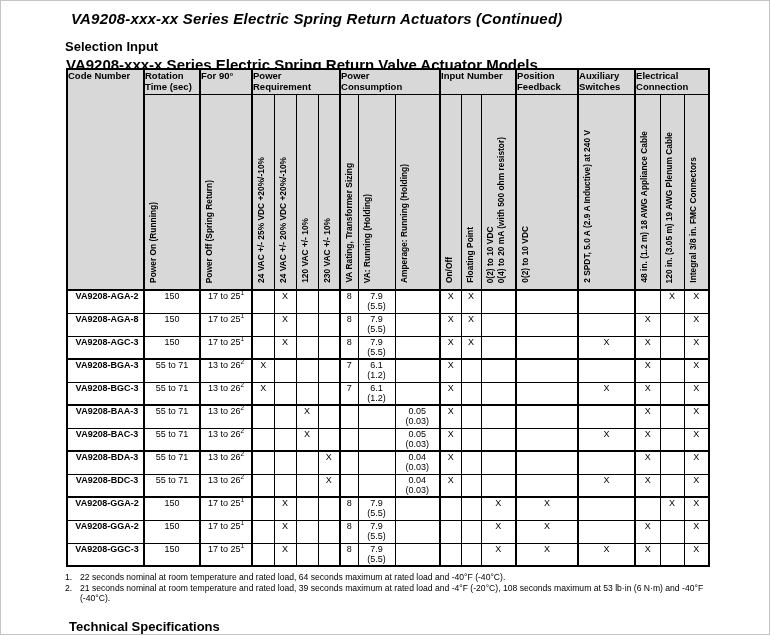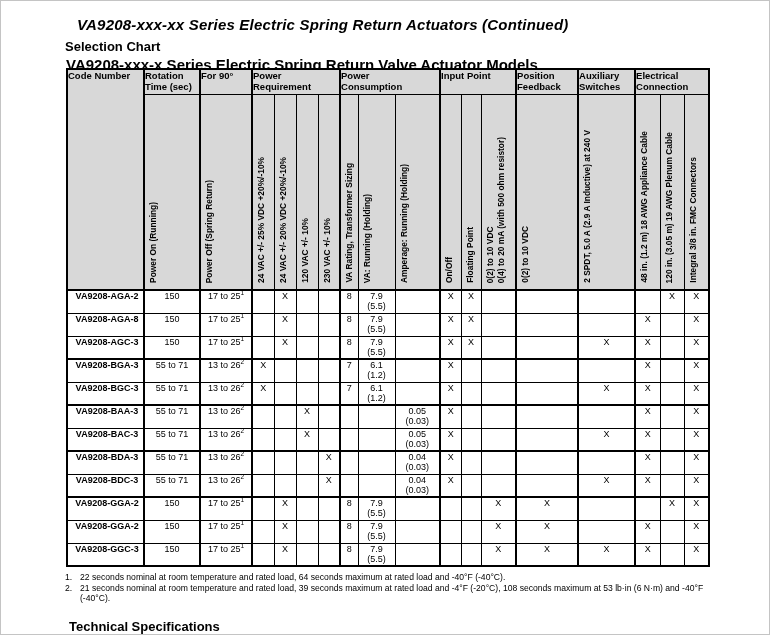--- a/index.html
+++ b/index.html
@@ -3,21 +3,21 @@
 <meta charset="utf-8">
 <style>
   :root { --header-bg:#d8d8d8; --line:#000; }
   html,body { margin:0; padding:0; }
   body {
     width:770px; height:635px; background:#fff; color:#000;
     font-family:"Liberation Sans", sans-serif; position:relative; overflow:hidden;
   }
   .page-frame { position:absolute; inset:0; border:1px solid #c4c4c4; box-sizing:border-box; pointer-events:none; }
   .doc-title {
-    position:absolute; left:65px; top:4px; margin:12px;
+    position:absolute; left:65px; top:4px; margin:6px;
     font-size:15px; font-weight:bold; font-style:italic; letter-spacing:.2px;
   }
   .section-heading {
     position:absolute; left:65px; top:39px; margin:0;
     font-size:13px; font-weight:bold;
   }
   .table-caption {
     position:absolute; left:66px; top:56px; margin:0;
     font-size:15px; font-weight:bold;
   }
@@ -60,21 +60,21 @@
     position:absolute; left:65px; top:615px; margin:4px;
     font-size:13px; font-weight:bold;
   }
 </style>
 </head>
 <body>
 
 <div class="page-frame"></div>
 
 <h1 class="doc-title">VA9208-xxx-xx Series Electric Spring Return Actuators (Continued)</h1>
-<h2 class="section-heading">Selection Chart</h2>
+<h2 class="section-heading">Selection Input</h2>
 <div class="table-caption">VA9208-xxx-x Series Electric Spring Return Valve Actuator Models</div>
 
 <table class="sel">
   <colgroup>
       <col style="width:77px">
       <col style="width:56px">
       <col style="width:52px">
       <col style="width:22px">
       <col style="width:22px">
       <col style="width:22px">
@@ -91,21 +91,21 @@
       <col style="width:24px">
       <col style="width:25px">
     </colgroup>
   <thead>
       <tr>
         <th class="grp" colspan="1" rowspan="2">Code Number</th>
         <th class="grp gl" colspan="1">Rotation<br>Time (sec)</th>
         <th class="grp gl" colspan="1">For 90°</th>
         <th class="grp gl" colspan="4">Power<br>Requirement</th>
         <th class="grp gl" colspan="3">Power<br>Consumption</th>
-        <th class="grp gl" colspan="3">Input Point</th>
+        <th class="grp gl" colspan="3">Input Number</th>
         <th class="grp gl" colspan="1">Position<br>Feedback</th>
         <th class="grp gl" colspan="1">Auxiliary<br>Switches</th>
         <th class="grp gl" colspan="3">Electrical<br>Connection</th>
       </tr>
       <tr class="vrow">
         <th class="gl"><div>Power On (Running)</div></th>
         <th class="gl"><div>Power Off (Spring Return)</div></th>
         <th class="gl"><div>24 VAC +/- 25% VDC +20%/-10%</div></th>
         <th class=""><div>24 VAC +/- 20% VDC +20%/-10%</div></th>
         <th class=""><div>120 VAC +/- 10%</div></th>

